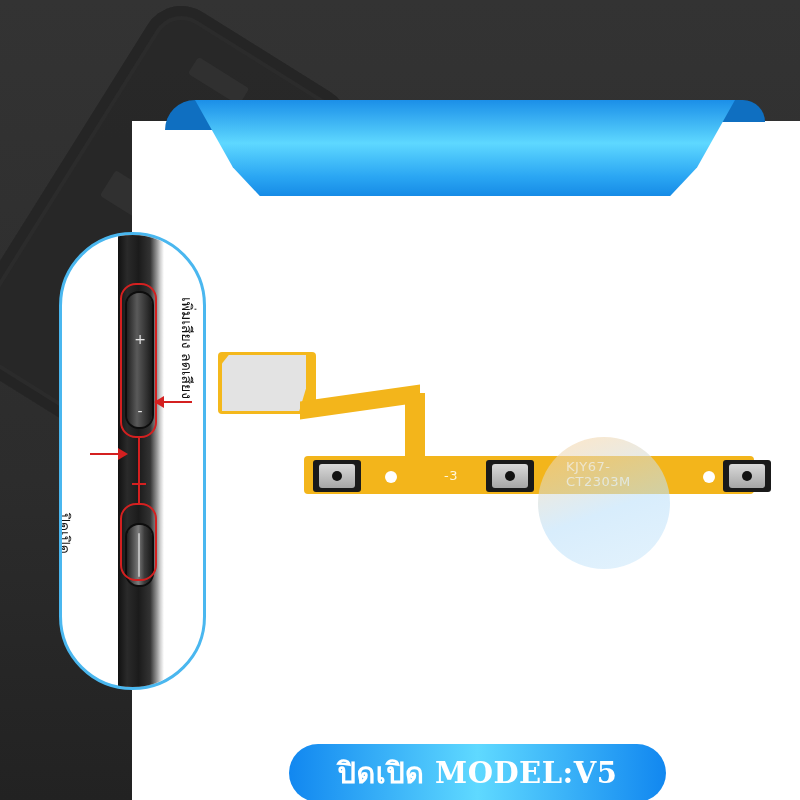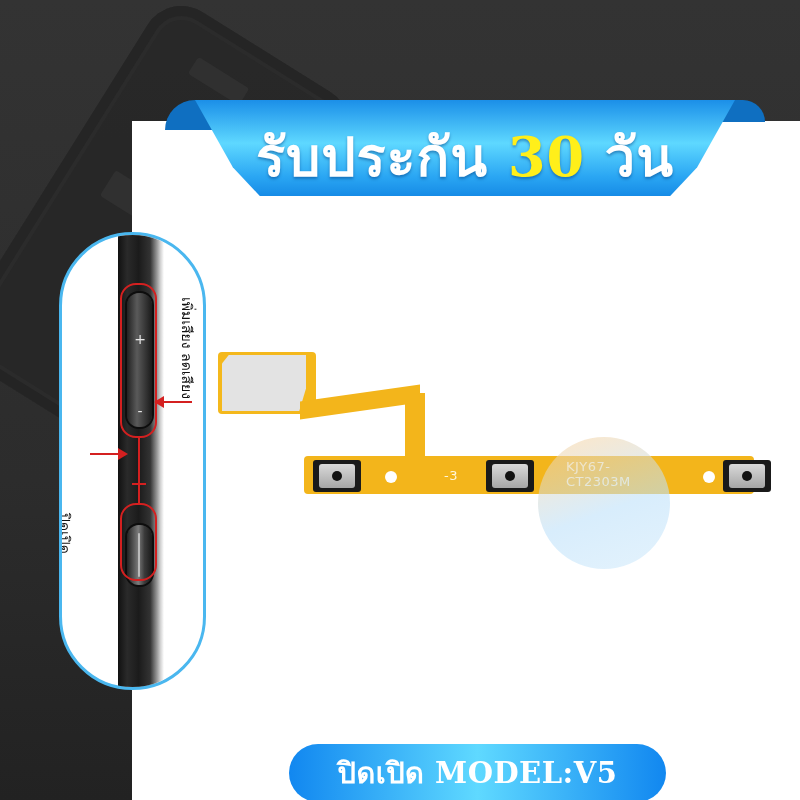--- a/index.html
+++ b/index.html
@@ -87,25 +87,20 @@
     <div class="blk" style="left:50px;top:180px;width:40px;height:30px;"></div>
     <div class="blk" style="left:120px;top:300px;width:70px;height:24px;"></div>
   </div>
 
   <div class="panel"></div>
 
   <div class="ribbon">
     <div class="curl-left"></div>
     <div class="curl-right"></div>
     <div class="body"></div>
-    <div class="title">
-      <span>รับประกัน</span>
-      <span class="hl">30</span>
-      <span>วัน</span>
-    </div>
   </div>
 
   <div class="callout">
     <div class="side-bar"></div>
     <div class="btn-vol"></div>
     <div class="sym" style="top:96px;">+</div>
     <div class="sym" style="top:168px;">-</div>
     <div class="btn-pwr"></div>
     <div class="ring ring-vol"></div>
     <div class="ring ring-pwr"></div>

